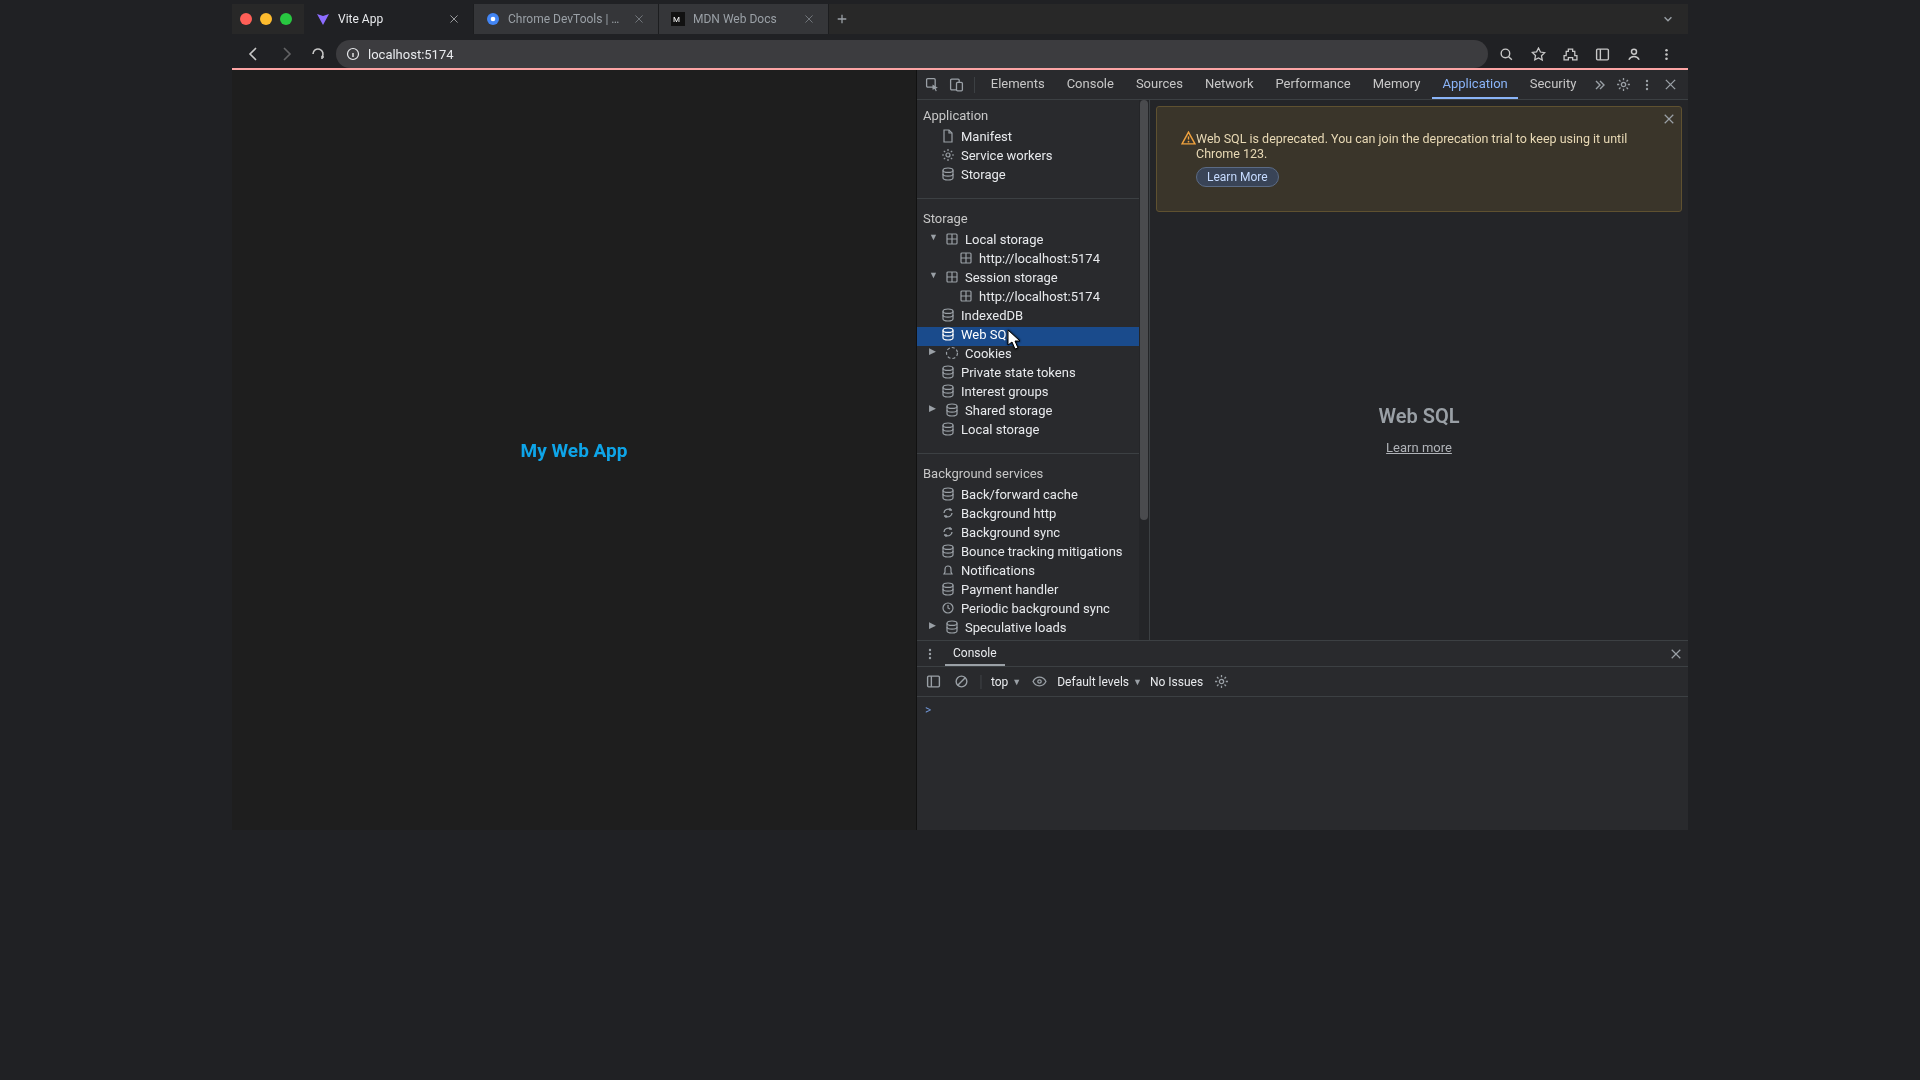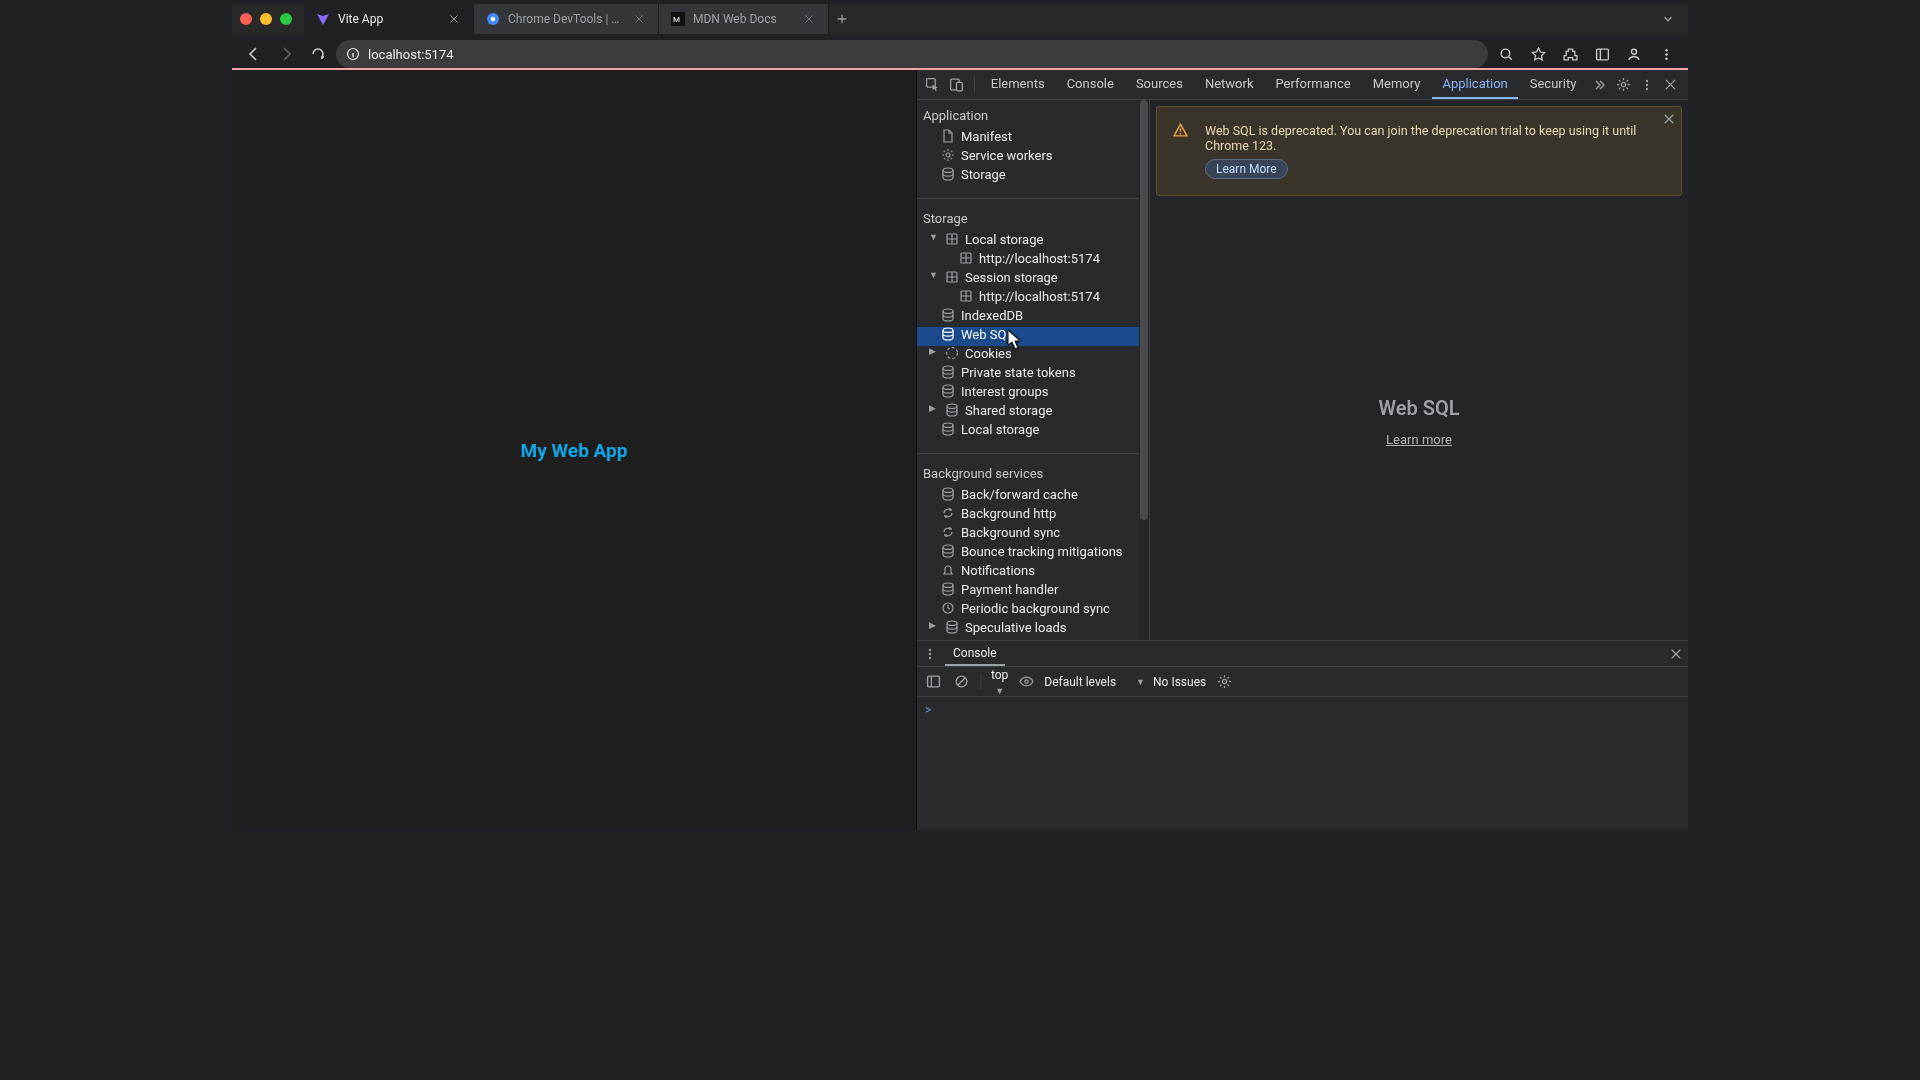--- a/index.html
+++ b/index.html
@@ -71,42 +71,42 @@
   .tree li.child{padding-left:42px;}
   .tree li .arrow{width:10px;margin-left:-12px;color:var(--muted);font-size:9px;}
   .tree li.selected{background:var(--sel);color:#fff;}
   .tree li .ic{width:14px;height:14px;flex:0 0 14px;color:var(--muted);}
   .tree li.selected .ic{color:#fff;}
   .sidebar hr{border:0;border-top:1px solid var(--border);margin:4px 0;}
   .sb-scrollbar{position:absolute;right:0;top:0;width:10px;bottom:0;background:#242528;}
   .sb-thumb{position:absolute;right:1px;width:8px;border-radius:4px;background:#4a4b4e;}
 
   .detail{flex:1;display:flex;flex-direction:column;background:#242528;min-width:0;}
-  .banner{display:flex;align-items:flex-start;gap:17px;background:var(--warn-bg);border:1px solid var(--warn-bd);margin:6px;padding:16px;border-radius:3px;font-size:12.5px;color:#e8d9b5;position:relative;flex-wrap:wrap;}
+  .banner{display:flex;align-items:flex-start;gap:0;background:var(--warn-bg);border:1px solid var(--warn-bd);margin:6px;padding:24px;border-radius:3px;font-size:12.5px;color:#e8d9b5;position:relative;flex-wrap:wrap;}
   .banner .msg{flex:1;min-width:300px;}
   .learn{display:inline-block;margin-top:6px;background:#394457;color:#c6dbff;border:1px solid #5b6b85;border-radius:11px;padding:2px 10px;font-size:12px;}
   .banner .close{position:absolute;right:6px;top:6px;color:var(--muted);}
 
   .detail-center{flex:1;display:flex;flex-direction:column;align-items:center;justify-content:center;color:var(--muted);}
   .detail-center h2{font-size:20px;font-weight:600;color:#9aa0a6;margin:0 0 12px;}
   .detail-center a{color:#b0b3b8;text-decoration:underline;font-size:13px;}
 
   
   .drawer{height:190px;border-top:1px solid var(--border);display:flex;flex-direction:column;background:var(--panel);}
   .drawer .dtabs{height:26px;display:flex;align-items:center;border-bottom:1px solid var(--border);padding:0 6px;gap:8px;}
   .drawer .dtab{height:100%;display:flex;align-items:center;padding:0 8px;font-size:12px;color:var(--muted2);border-bottom:2px solid transparent;}
   .drawer .dtab.active{color:var(--text);border-bottom-color:#9aa0a6;}
   .drawer .dgrow{flex:1;}
   .drawer .dclose{color:var(--muted);}
   .cbar{height:30px;display:flex;align-items:center;gap:8px;padding:0 6px;border-bottom:1px solid var(--border);}
   .cbar .cicn{width:20px;height:20px;display:flex;align-items:center;justify-content:center;color:var(--muted);}
-  .cbar .ctx{display:flex;align-items:center;gap:4px;font-size:12px;color:var(--text);flex-direction:column;}
+  .cbar .ctx{display:flex;align-items:center;gap:4px;font-size:12px;color:var(--text);}
   .cbar .ctx .dd{font-size:9px;color:var(--muted);}
   .cbar input{flex:1;background:#1f2023;border:1px solid var(--border);border-radius:3px;height:20px;padding:0 8px;color:var(--text);font-size:12px;outline:none;}
-  .cbar .lbl{font-size:12px;color:var(--text);display:flex;align-items:center;gap:20px;}
+  .cbar .lbl{font-size:12px;color:var(--text);display:flex;align-items:center;gap:4px;}
   .console-body{flex:1;padding:6px 8px;font-family:Menlo,Consolas,monospace;font-size:12px;color:#6f94d4;}
 
   
   .cursor{position:absolute;left:775px;top:325px;width:16px;height:22px;pointer-events:none;z-index:1000;}
   .cursor svg{filter:drop-shadow(0 0 1px #000);}
 </style>
 </head>
 <body>
 
 <svg width="0" height="0" style="position:absolute">

